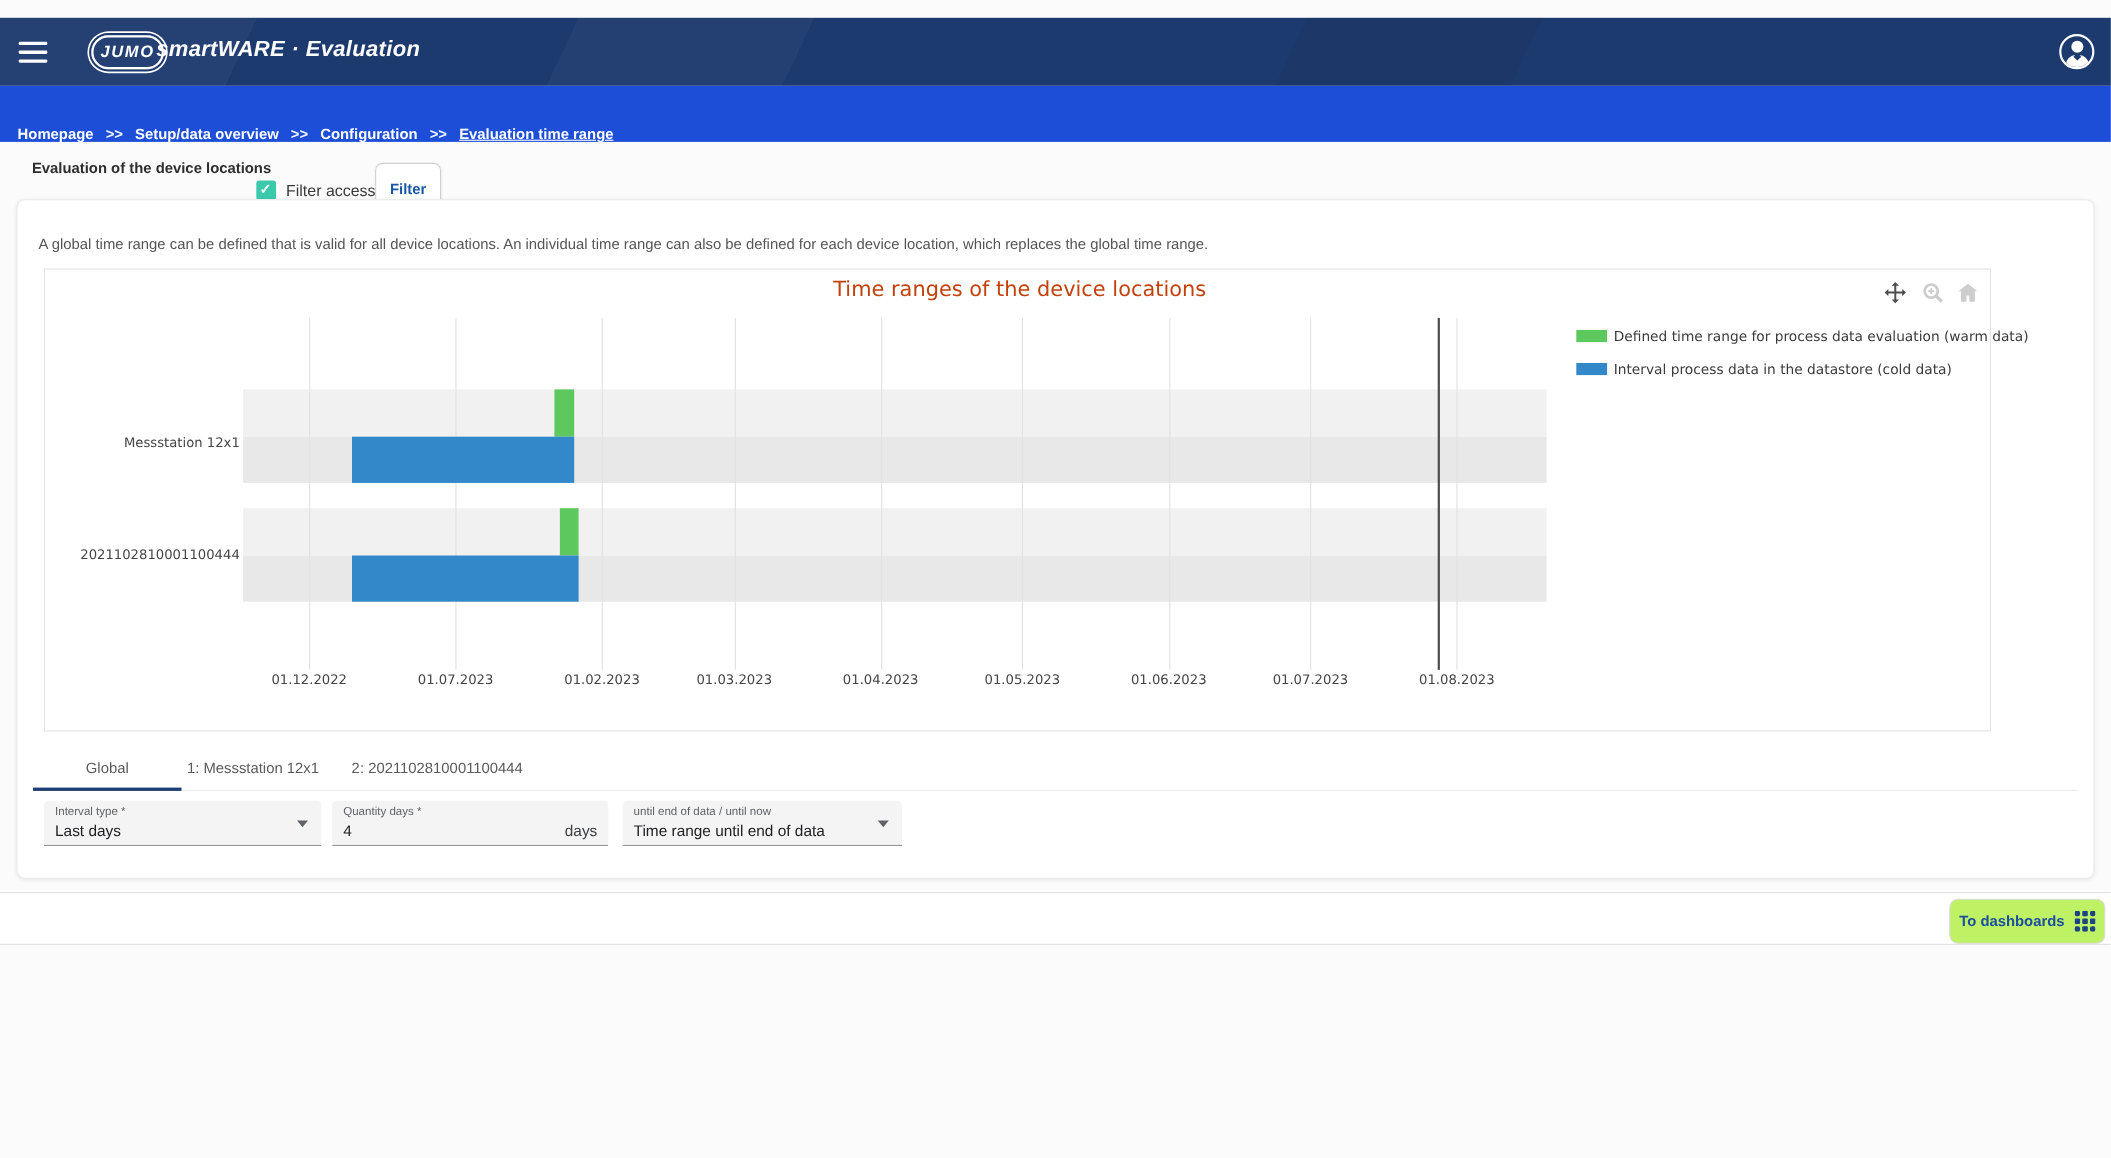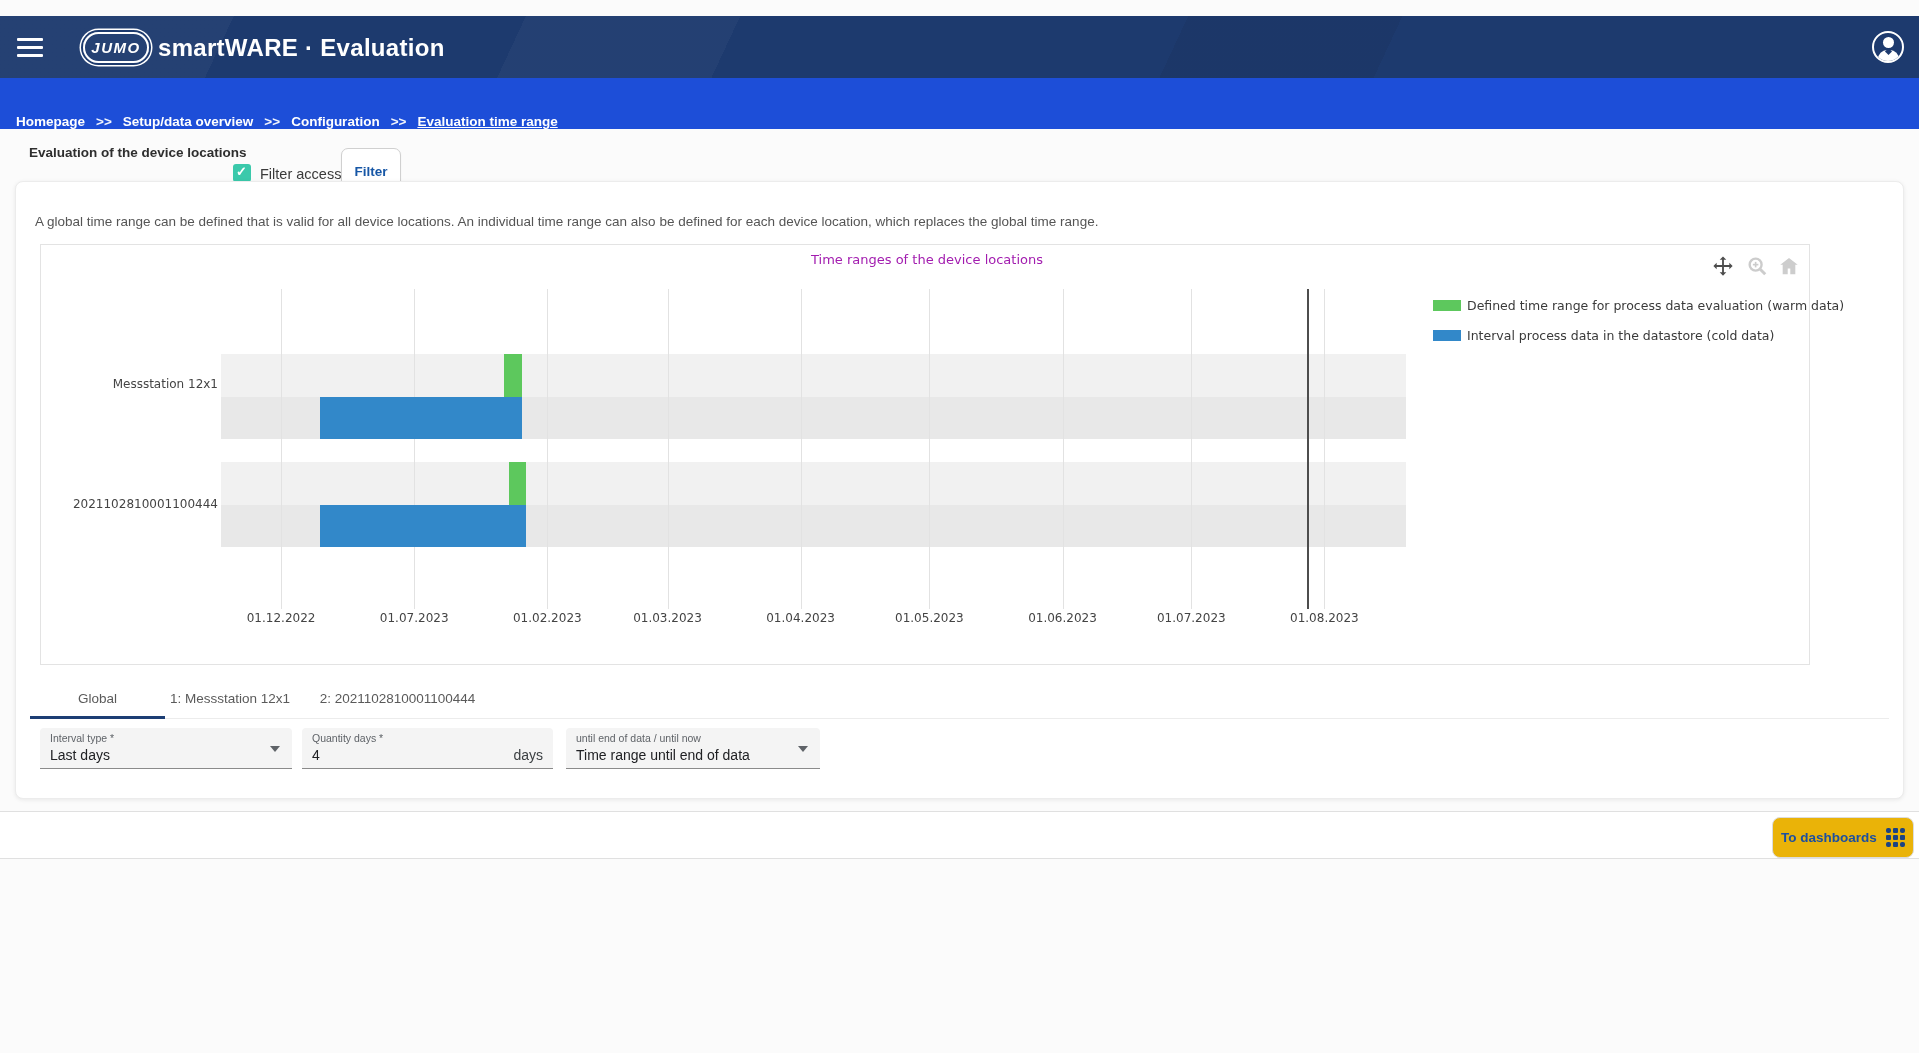--- a/index.html
+++ b/index.html
@@ -6,21 +6,21 @@
   #page{position:relative;width:1919px;height:1053px;overflow:hidden;background:#fbfbfb;margin-top:16px;}
 
   
   .appbar{position:absolute;left:0;top:0;width:1919px;height:62px;background:#1d3a6e;
     background-image:linear-gradient(115deg,rgba(255,255,255,.035) 0 12%,transparent 12% 27%,rgba(255,255,255,.03) 27% 38%,transparent 38% 61%,rgba(0,0,0,.05) 61% 72%,transparent 72%);}
   .hamburger{position:absolute;left:17px;top:22px;width:26px;height:19px;cursor:pointer;}
   .hamburger i{display:block;width:26px;height:3px;background:#fff;border-radius:1px;margin-bottom:5px;}
   .logo-pill{position:absolute;left:83px;top:16px;width:62px;height:27px;border:2px solid #fff;border-radius:16px;
     box-shadow:0 0 0 2px #1d3a6e,0 0 0 3.5px #ffffff;display:flex;align-items:center;justify-content:center;}
   .logo-pill span{color:#fff;font-weight:bold;font-style:italic;font-size:15px;letter-spacing:1.5px;}
-  .app-title{position:absolute;left:158px;top:18px;color:#fff;font-size:24px;font-weight:bold;letter-spacing:.3px;}
+  .app-title{position:absolute;left:142px;top:18px;color:#fff;font-size:20px;font-style:italic;font-weight:bold;letter-spacing:.3px;}
   .avatar{position:absolute;left:1872px;top:15px;width:32px;height:32px;border:2px solid #fff;border-radius:50%;box-sizing:border-box;overflow:hidden;cursor:pointer;}
   .avatar .head{position:absolute;left:8.5px;top:4px;width:11px;height:11px;border-radius:50%;background:#fff;}
   .avatar .body{position:absolute;left:3.5px;top:17px;width:21px;height:14px;border-radius:9px 9px 0 0;background:#fff;}
   .avatar .notch{position:absolute;left:11.5px;top:16px;width:5px;height:5px;background:#1d3a6e;transform:rotate(45deg);}
 
   
   .crumbbar{position:absolute;left:0;top:62px;width:1919px;height:51px;background:#1d4ed8;display:flex;align-items:flex-end;}
   .crumbbar .inner{display:flex;align-items:center;gap:11px;padding-left:16px;font-size:13.5px;font-weight:bold;color:#fff;}
   .crumb{cursor:pointer;white-space:nowrap;}
   .crumb.current{text-decoration:underline;}
@@ -35,21 +35,21 @@
     color:#1757a6;font-size:13.5px;font-weight:bold;display:flex;align-items:center;justify-content:center;cursor:pointer;box-shadow:0 1px 2px rgba(0,0,0,.06);}
 
   
   .main-card{position:absolute;left:15px;top:165px;width:1889px;height:618px;background:#fff;border-radius:8px;
     border:1px solid #ececec;box-shadow:0 1px 4px rgba(0,0,0,.08);box-sizing:border-box;}
   .panel-title{position:absolute;left:35px;top:179px;font-size:13.5px;font-weight:bold;color:#2e2e2e;}
   .panel-subtitle{position:absolute;left:35px;top:198px;font-size:13.5px;color:#555;}
 
   
   .chart-box{position:absolute;left:40px;top:228px;width:1770px;height:421px;background:#fff;border:1px solid #e3e3e3;box-sizing:border-box;}
-  .chart-title{position:absolute;left:40px;top:236px;width:1774px;text-align:center;font-family:"DejaVu Sans",sans-serif;font-size:13px;color:#a21caf;}
+  .chart-title{position:absolute;left:40px;top:236px;width:1774px;text-align:center;font-family:"DejaVu Sans",sans-serif;font-size:19px;color:#c2410c;}
   .band{position:absolute;}
   .band.up{background:#f1f1f1;}
   .band.lo{background:#e8e8e8;}
   .grid{position:absolute;width:1px;background:#e2e2e2;}
   .bar{position:absolute;}
   .nowline{position:absolute;width:2px;background:#4d4d4d;}
   .rowlab{position:absolute;right:1701px;font-family:"DejaVu Sans",sans-serif;font-size:12px;color:#444;white-space:nowrap;}
   .ticklab{position:absolute;width:90px;text-align:center;font-family:"DejaVu Sans",sans-serif;font-size:12px;color:#444;}
   .legend-item{position:absolute;display:flex;align-items:center;gap:6px;cursor:pointer;}
   .legend-swatch{width:28px;height:11px;}
@@ -66,21 +66,21 @@
   
   .field{position:absolute;top:712px;height:41px;background:#f4f4f4;border-bottom:1px solid #8a8a8a;border-radius:4px 4px 0 0;box-sizing:border-box;cursor:pointer;}
   .field .flabel{position:absolute;left:10px;top:4px;font-size:10.5px;color:#5f6368;white-space:nowrap;}
   .field .fvalue{position:absolute;left:10px;top:19px;font-size:14px;color:#202124;white-space:nowrap;}
   .field .fsuffix{position:absolute;right:10px;top:19px;font-size:14px;color:#3c4043;}
   .field .arrow{position:absolute;right:12px;top:18px;width:0;height:0;border-left:5px solid transparent;border-right:5px solid transparent;border-top:6px solid #5f6368;}
   .f1{left:40px;width:252px;}.f2{left:302px;width:251px;}.f3{left:566px;width:254px;}
 
   
   .footer{position:absolute;left:0;top:795px;width:1919px;height:48px;background:#fff;border-top:1px solid #e0e0e0;border-bottom:1px solid #e0e0e0;box-sizing:border-box;}
-  .dash-btn{position:absolute;left:1772px;top:801px;width:142px;height:41px;background:#eab308;border:1px solid #dcdcdc;border-radius:8px;
+  .dash-btn{position:absolute;left:1772px;top:801px;width:142px;height:41px;background:#bef264;border:1px solid #dcdcdc;border-radius:8px;
     display:flex;align-items:center;justify-content:center;gap:9px;cursor:pointer;box-sizing:border-box;}
   .dash-btn span{color:#1c4fa0;font-size:13.5px;font-weight:bold;}
 
   
   .bottom-strip{position:absolute;left:0;top:1048px;width:1919px;height:5px;}
   .bottom-strip i{position:absolute;top:0;height:5px;display:block;}
 </style>
 </head>
 <body>
 
@@ -166,21 +166,21 @@
       <div class="grid" style="left: 929.4px; top: 273px; height: 320px;"></div>
       <div class="ticklab" style="left: 884.4px; top: 595px;">01.05.2023</div>
       <div class="grid" style="left: 1062.5px; top: 273px; height: 320px;"></div>
       <div class="ticklab" style="left: 1017.5px; top: 595px;">01.06.2023</div>
       <div class="grid" style="left: 1191.3px; top: 273px; height: 320px;"></div>
       <div class="ticklab" style="left: 1146.3px; top: 595px;">01.07.2023</div>
       <div class="grid" style="left: 1324.4px; top: 273px; height: 320px;"></div>
       <div class="ticklab" style="left: 1279.4px; top: 595px;">01.08.2023</div>
       <div class="bar" style="left: 504.4px; top: 338px; width: 17.2px; height: 42.5px; background: rgb(93, 200, 93);"></div>
       <div class="bar" style="left: 319.8px; top: 380.5px; width: 201.8px; height: 42.5px; background: rgb(50, 136, 201);"></div>
-      <div class="rowlab" style="top: 361px;">Messstation 12x1</div>
+      <div class="rowlab" style="top: 379px;">Messstation 12x1</div>
       <div class="bar" style="left: 508.7px; top: 446px; width: 17.2px; height: 42.5px; background: rgb(93, 200, 93);"></div>
       <div class="bar" style="left: 319.8px; top: 488.5px; width: 206.1px; height: 42.5px; background: rgb(50, 136, 201);"></div>
       <div class="rowlab" style="top: 480.5px;">2021102810001100444</div>
       <div class="nowline" style="left: 1307.3px; top: 273px; height: 320px;"></div>
     </div>
 
   <div class="tabs">
     <div class="tab t0">Global</div>
     <div class="tab t1">1: Messstation 12x1</div>
     <div class="tab t2">2: 2021102810001100444</div>

